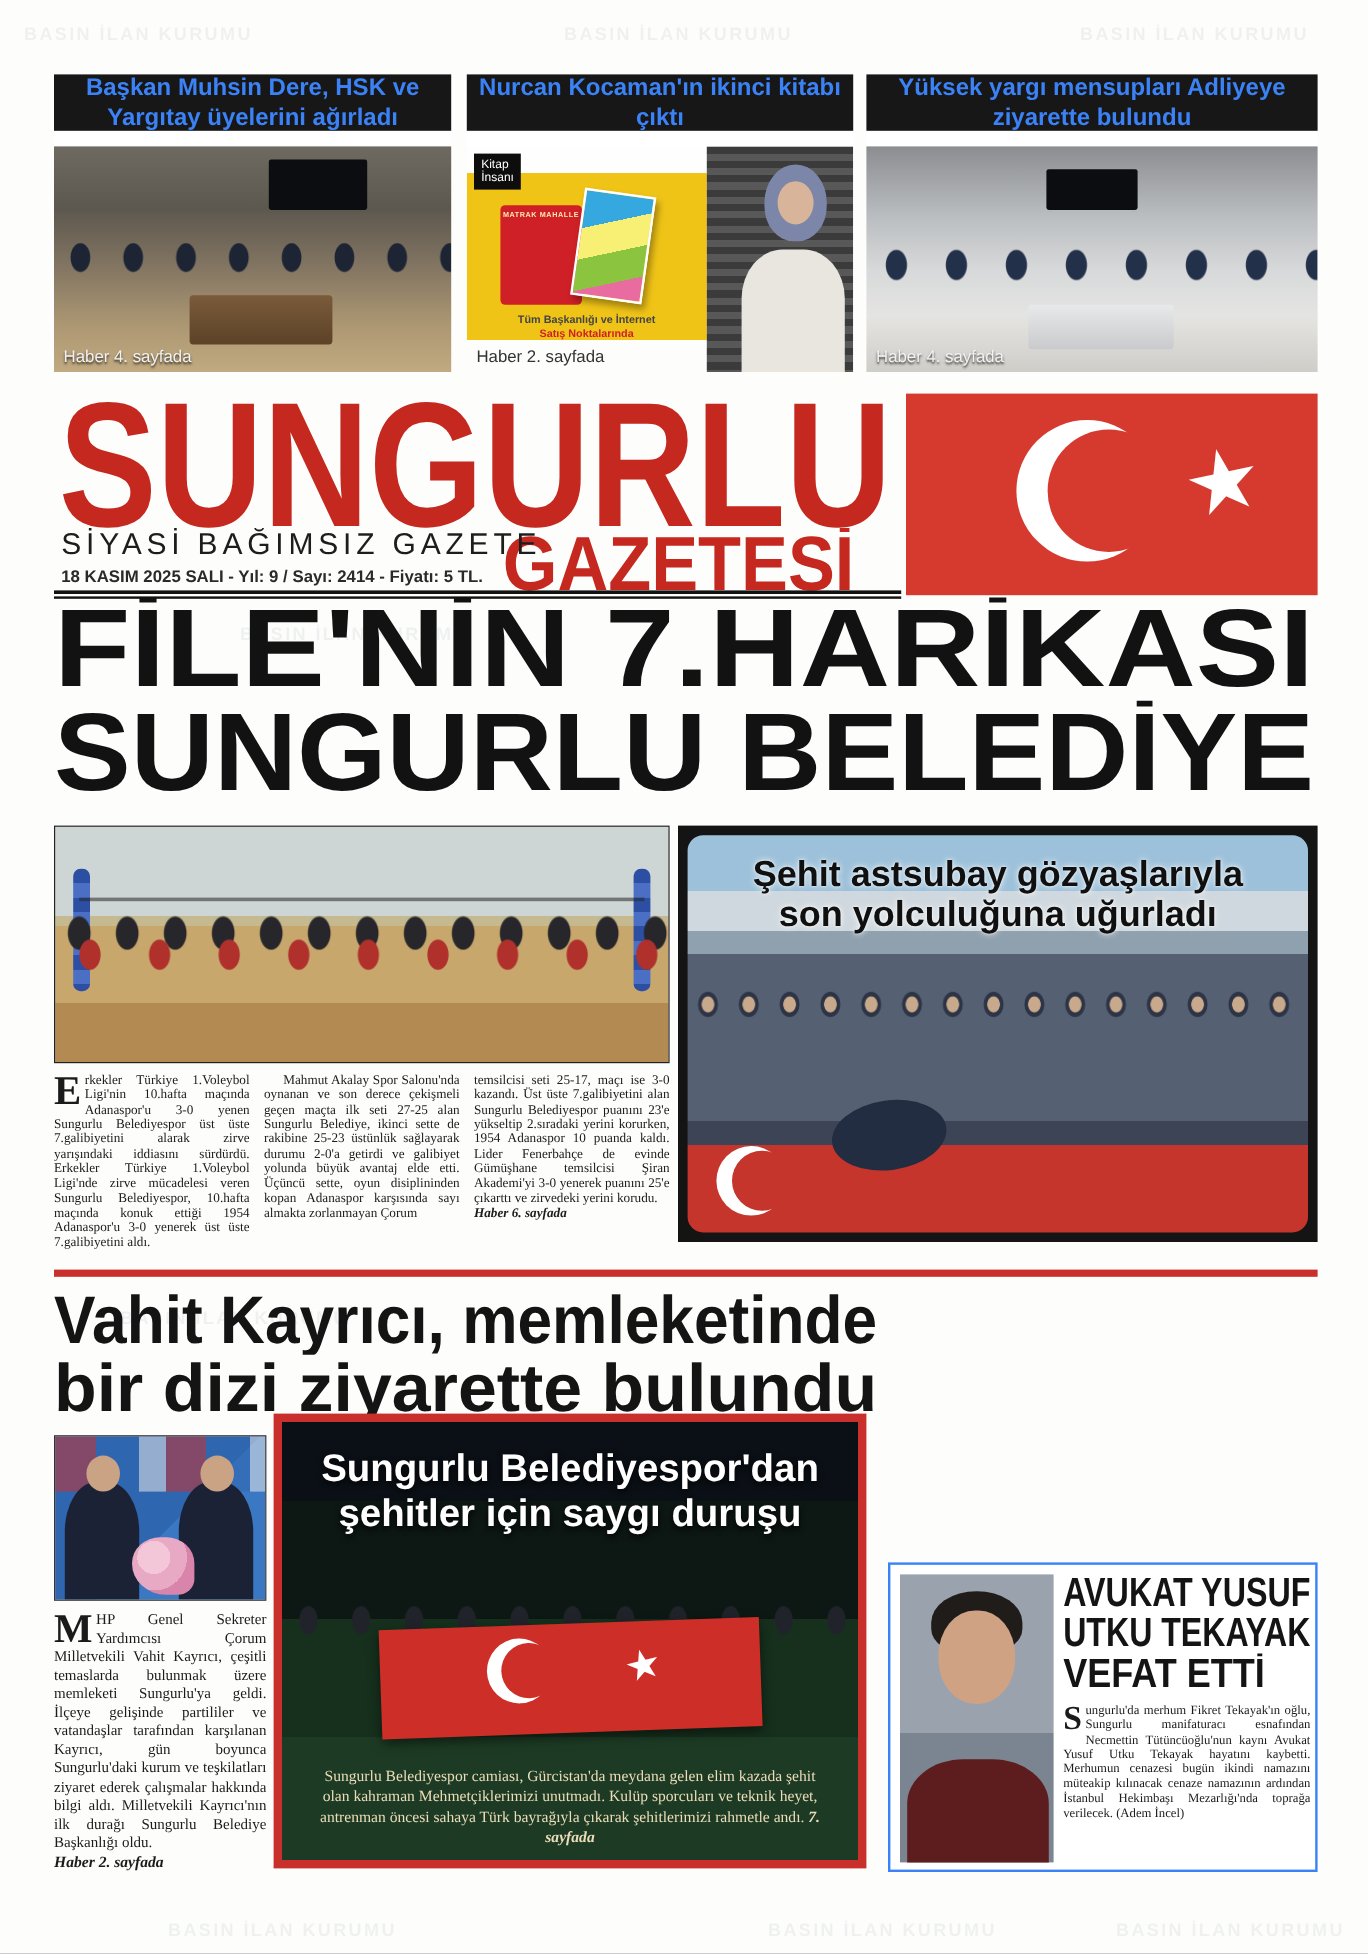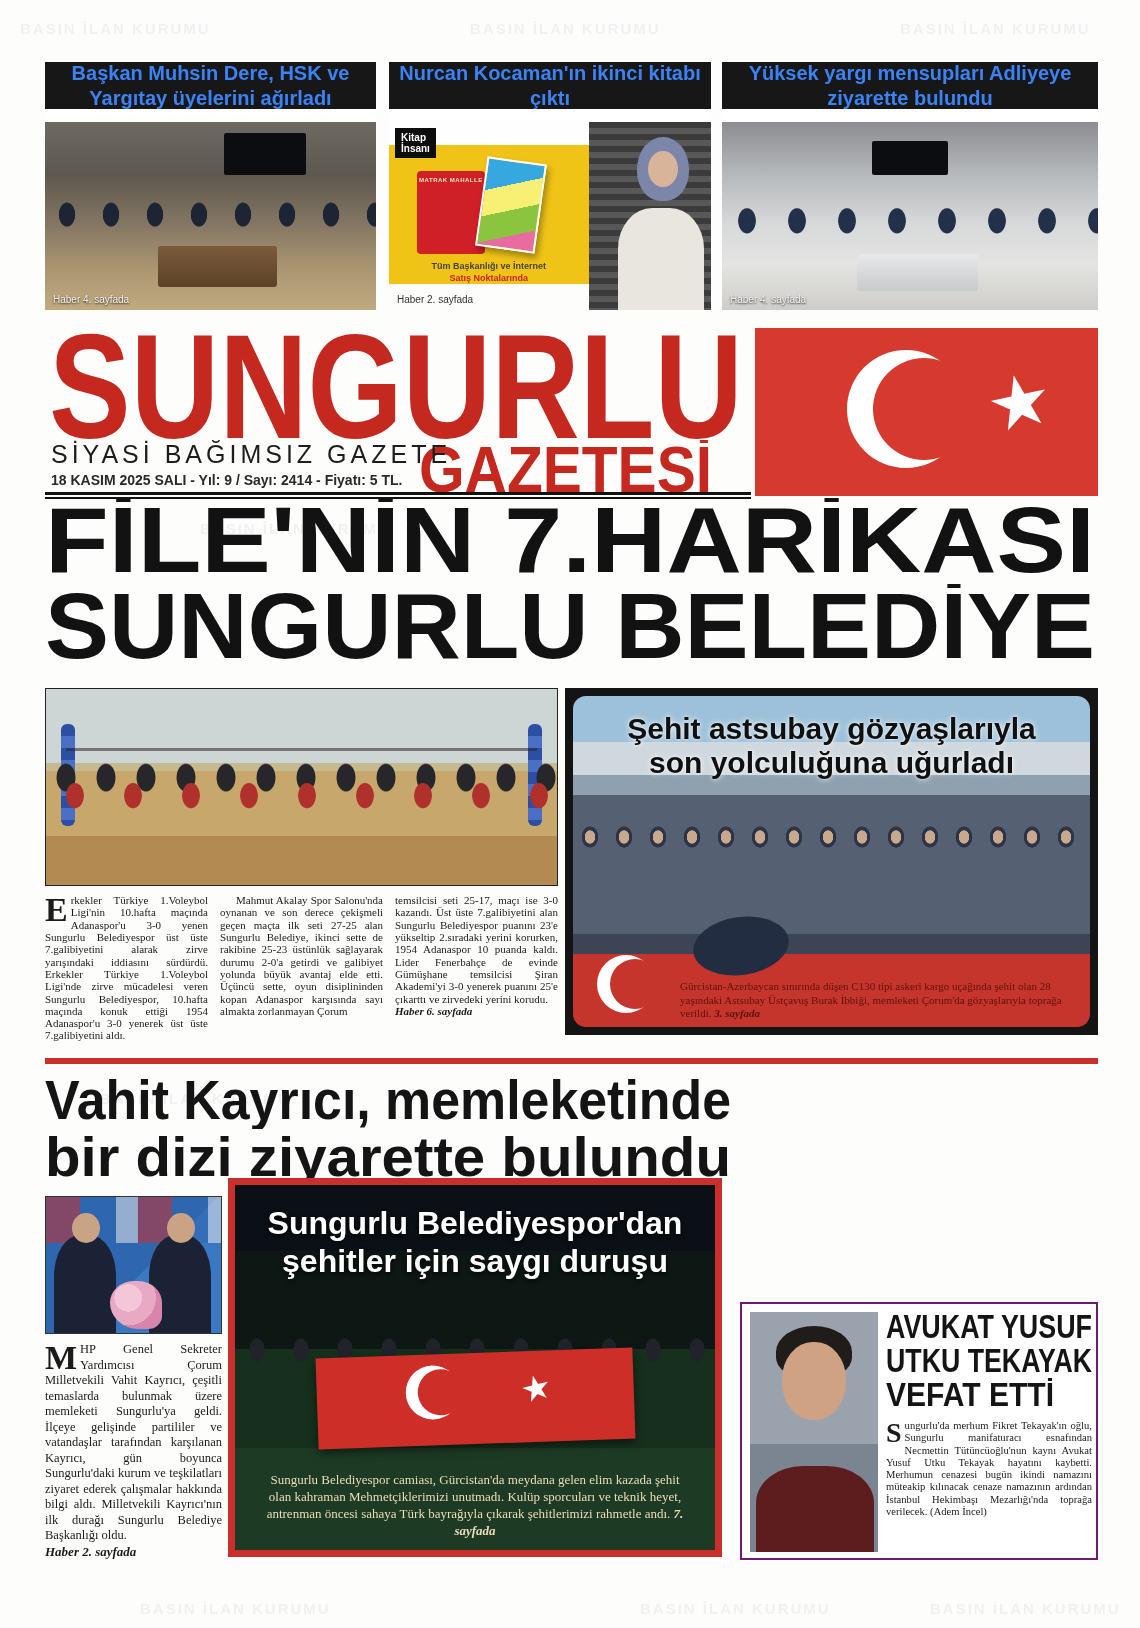--- a/index.html
+++ b/index.html
@@ -6,35 +6,35 @@
   body { background:#888; font-family:"Liberation Sans", sans-serif; }
   .page { position:relative; width:1140px; height:1628px; background:#fdfdfc; margin:0 auto; overflow:hidden; }
 
   
   .wm { position:absolute; color:#5a6b7a; opacity:0.08; font-weight:bold; font-size:15px; letter-spacing:2px; pointer-events:none; white-space:nowrap; }
 
   
   .topbox { position:absolute; top:62px; background:#fff; }
   .topbox .hd { height:47px; background:#171717; color:#3b82f6; display:flex; align-items:center; justify-content:center; text-align:center; font-weight:bold; font-size:20px; line-height:1.22; padding:0 8px; }
   .topbox .ph { position:absolute; top:60px; left:0; right:0; bottom:0; overflow:hidden; }
-  .pageref { position:absolute; left:8px; bottom:5px; font-size:10px; color:#f2f2f2; text-shadow:0 1px 2px rgba(0,0,0,.8); }
+  .pageref { position:absolute; left:8px; bottom:5px; font-size:14px; color:#f2f2f2; text-shadow:0 1px 2px rgba(0,0,0,.8); }
   .pageref.dark { color:#333; text-shadow:none; }
   .band { position:absolute; left:0; right:0; }
 
   
   .meet1 { background:linear-gradient(180deg,#6f6a61 0%,#5d584f 28%,#857763 55%,#ab9672 78%,#c1aa80 100%); }
   .meet3 { background:linear-gradient(180deg,#8b8d90 0%,#b9bcbf 30%,#d7d9da 55%,#e4e4e2 75%,#cfcdc8 100%); }
   .tvrect { position:absolute; background:#0c0d10; border-radius:2px; }
   .people { background:radial-gradient(ellipse 13px 19px at 50% 55%, #1d2434 60%, transparent 66%); background-size:44px 52px; background-repeat:repeat-x; }
   .people.cool { background:radial-gradient(ellipse 14px 20px at 50% 55%, #23304a 60%, transparent 66%); background-size:50px 56px; background-repeat:repeat-x; }
   .woodtable { position:absolute; background:linear-gradient(180deg,#7a5b3a,#5d4228); border-radius:3px; }
 
   
   .poster-left { position:absolute; left:0; top:0; width:62%; height:100%; background:linear-gradient(180deg,#fefefe 0 12%, #f0c417 12% 86%, #fdfdfb 86% 100%); }
-  .bp-badge { position:absolute; left:6px; top:6px; background:#0d0d0d; color:#fff; font-weight:bold; font-size:10px; line-height:1.1; padding:4px 6px; }
+  .bp-badge { position:absolute; left:6px; top:6px; background:#0d0d0d; color:#fff; font-weight:normal; font-size:10px; line-height:1.1; padding:4px 6px; }
   .bp-red { position:absolute; left:14%; top:26%; width:34%; height:44%; background:#cf2027; border-radius:4px; color:#ffe9b0; font-size:6px; font-weight:bold; text-align:center; padding-top:6px; letter-spacing:.5px; }
   .bp-book { position:absolute; left:46%; top:20%; width:30%; height:48%; background:linear-gradient(160deg,#35a8e0 0 30%, #f7f074 30% 55%, #8bc540 55% 80%, #e86ca0 80% 100%); border:2px solid #fff; box-shadow:3px 4px 6px rgba(0,0,0,.35); transform:rotate(8deg); }
   .bp-note { position:absolute; left:0; width:100%; top:74%; text-align:center; color:#cf2027; font-weight:bold; font-size:9px; line-height:1.3; }
   .bp-note .n1 { color:#444; }
   .poster-right { position:absolute; right:0; top:0; width:38%; height:100%; background:repeating-linear-gradient(180deg,#3b3b3b 0 6px,#585858 6px 12px); }
   .hijab { position:absolute; right:18%; top:8%; width:52px; height:64px; background:#7c86a8; border-radius:50% 50% 46% 46%; }
   .hijab::after { content:""; position:absolute; left:11px; top:14px; width:30px; height:36px; background:#d8b49a; border-radius:50%; }
   .cardigan { position:absolute; right:6%; bottom:0; width:86px; height:54%; background:#e8e6df; border-radius:40% 40% 0 0; }
 
   
@@ -115,21 +115,21 @@
   .rs-hl { position:absolute; left:0; right:0; top:20px; text-align:center; color:#fff; font-weight:bold; font-size:32px; line-height:1.18; text-shadow:0 2px 5px rgba(0,0,0,.85); }
   .rs-players { top:36%; height:22%; background:radial-gradient(ellipse 13px 20px at 50% 45%, #20242a 55%, transparent 62%); background-size:44px 76px; background-repeat:repeat-x; }
   .rs-flag { position:absolute; left:17%; top:46%; width:66%; height:25%; background:#cd2f28; transform:rotate(-2deg); box-shadow:0 4px 10px rgba(0,0,0,.5); }
   .rs-crescent { position:absolute; left:28%; top:12%; width:54px; height:54px; border-radius:50%; background:#fff; }
   .rs-crescent::after { content:""; position:absolute; left:12px; top:4px; width:46px; height:46px; border-radius:50%; background:#cd2f28; }
   .rs-star { position:absolute; right:26%; top:22%; color:#fff; font-size:34px; transform:rotate(-12deg); line-height:1; }
   .rs-cap { position:absolute; left:5%; width:90%; bottom:10px; text-align:center; font-family:"Liberation Serif", serif; font-size:13px; line-height:1.3; color:#ecdcb8; }
   .rs-cap .capref { font-weight:bold; font-style:italic; }
 
   
-  .obit { position:absolute; left:740px; top:1302px; width:358px; height:258px; border:2px solid #701a75; background:#fff; }
+  .obit { position:absolute; left:740px; top:1302px; width:358px; height:258px; border:2px solid #3b82f6; background:#fff; }
   .ob-ph { position:absolute; left:8px; top:8px; width:128px; height:240px; overflow:hidden; background:linear-gradient(180deg,#9aa3ad 0 55%, #7b8591 55% 100%); }
   .ob-hair { position:absolute; left:26px; top:14px; width:76px; height:52px; background:#1f1c1a; border-radius:50% 50% 40% 40%; }
   .ob-face { position:absolute; left:32px; top:30px; width:64px; height:78px; background:#cfa284; border-radius:48%; }
   .ob-body { position:absolute; left:6px; bottom:-6px; width:118px; height:92px; background:#5d1d1e; border-radius:40% 40% 0 0; }
   .ob-hl { position:absolute; left:144px; top:6px; }
   .ob-hl svg { display:block; }
   .ob-hl text { font-family:"Liberation Sans", sans-serif; font-weight:bold; fill:#141414; }
   .ob-body-txt { position:absolute; left:144px; top:116px; width:206px; height:134px; font-family:"Liberation Serif", serif; font-size:10.6px; line-height:1.16; text-align:justify; color:#1b1b1b; overflow:hidden; }
   .ob-body-txt .dropcap { font-size:28px; }
 </style>
@@ -241,24 +241,20 @@
 
   <div class="funeral">
     <div class="fun-ph">
       <div class="band fun-heads" style="top:34%;height:44%"></div>
       <div class="fun-hl">
         <div>Şehit astsubay gözyaşlarıyla</div>
         <div>son yolculuğuna uğurladı</div>
       </div>
       <div class="officer-cap"></div>
       <div class="fun-crescent"></div>
-      <div class="fun-cap">
-        <span>Gürcistan-Azerbaycan sınırında düşen C130 tipi askeri kargo uçağında şehit olan 28 yaşındaki Astsubay Üstçavuş Burak İbbiği, memleketi Çorum'da gözyaşlarıyla toprağa verildi.</span>
-        <span class="capref">3. sayfada</span>
-      </div>
     </div>
   </div>
 
   <div class="reddiv"></div>
 
   <div class="vahit">
     <svg width="690" height="57">
       <text x="0" y="47" font-size="56" textLength="686" lengthAdjust="spacingAndGlyphs">Vahit Kayrıcı, memleketinde</text>
     </svg>
     <svg width="690" height="57">

